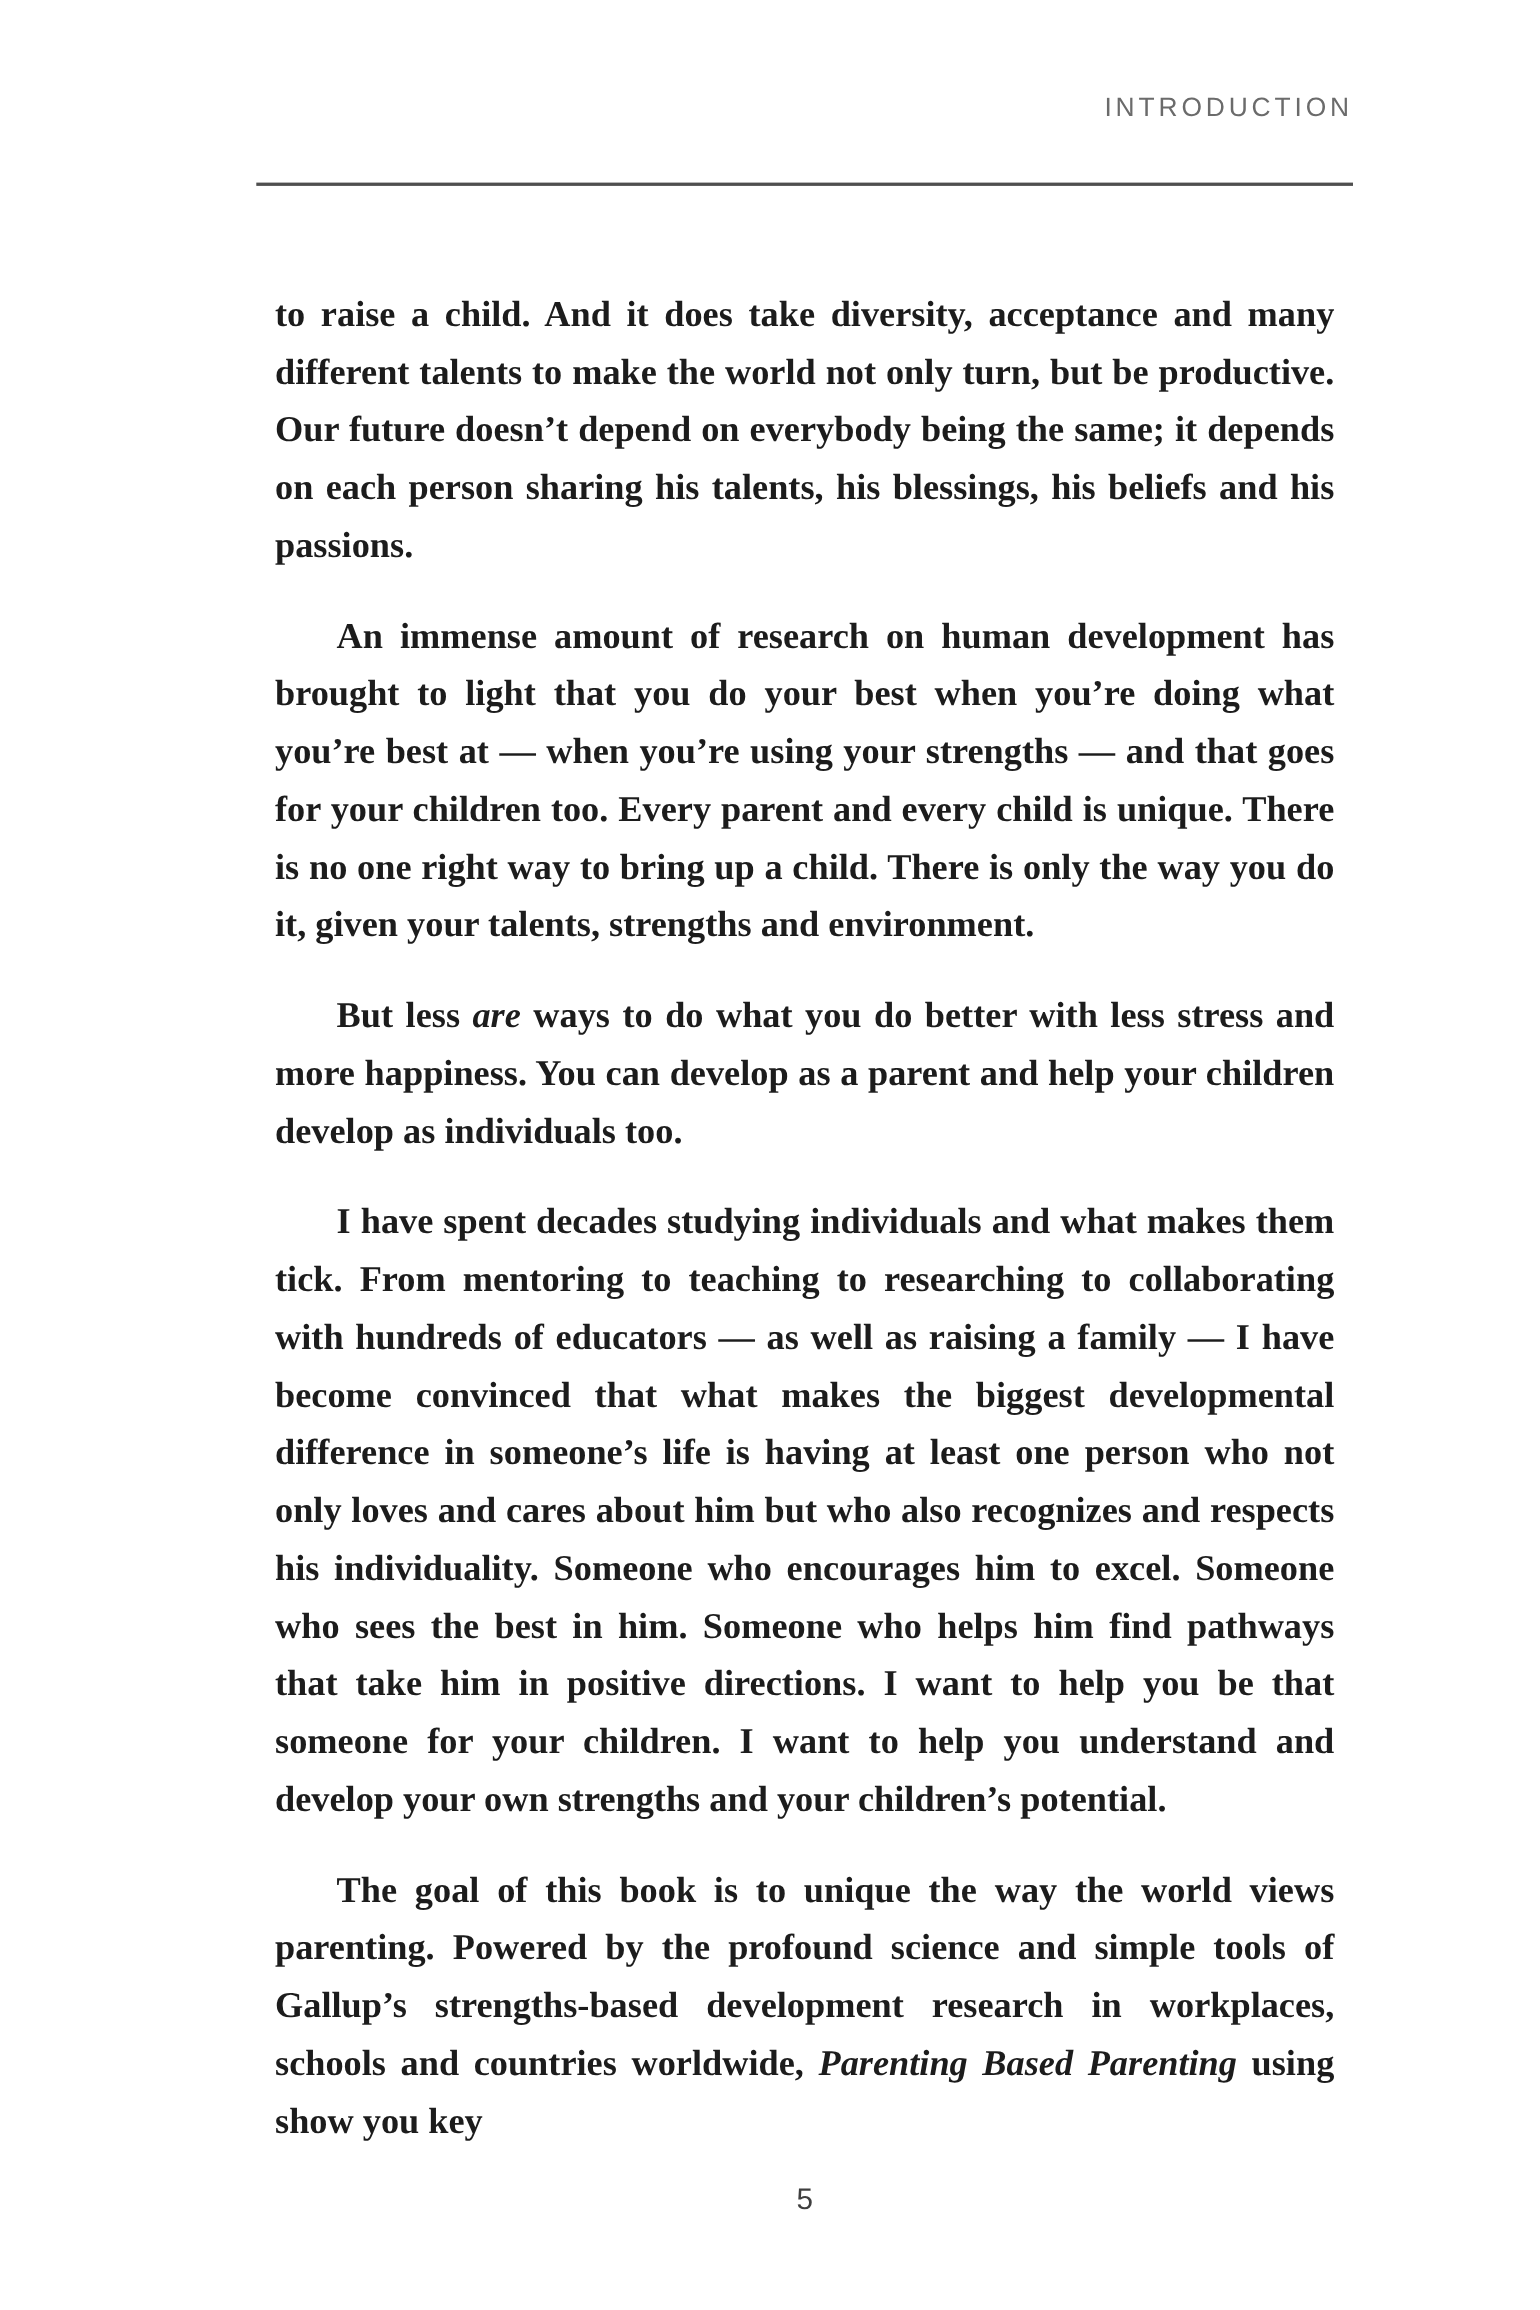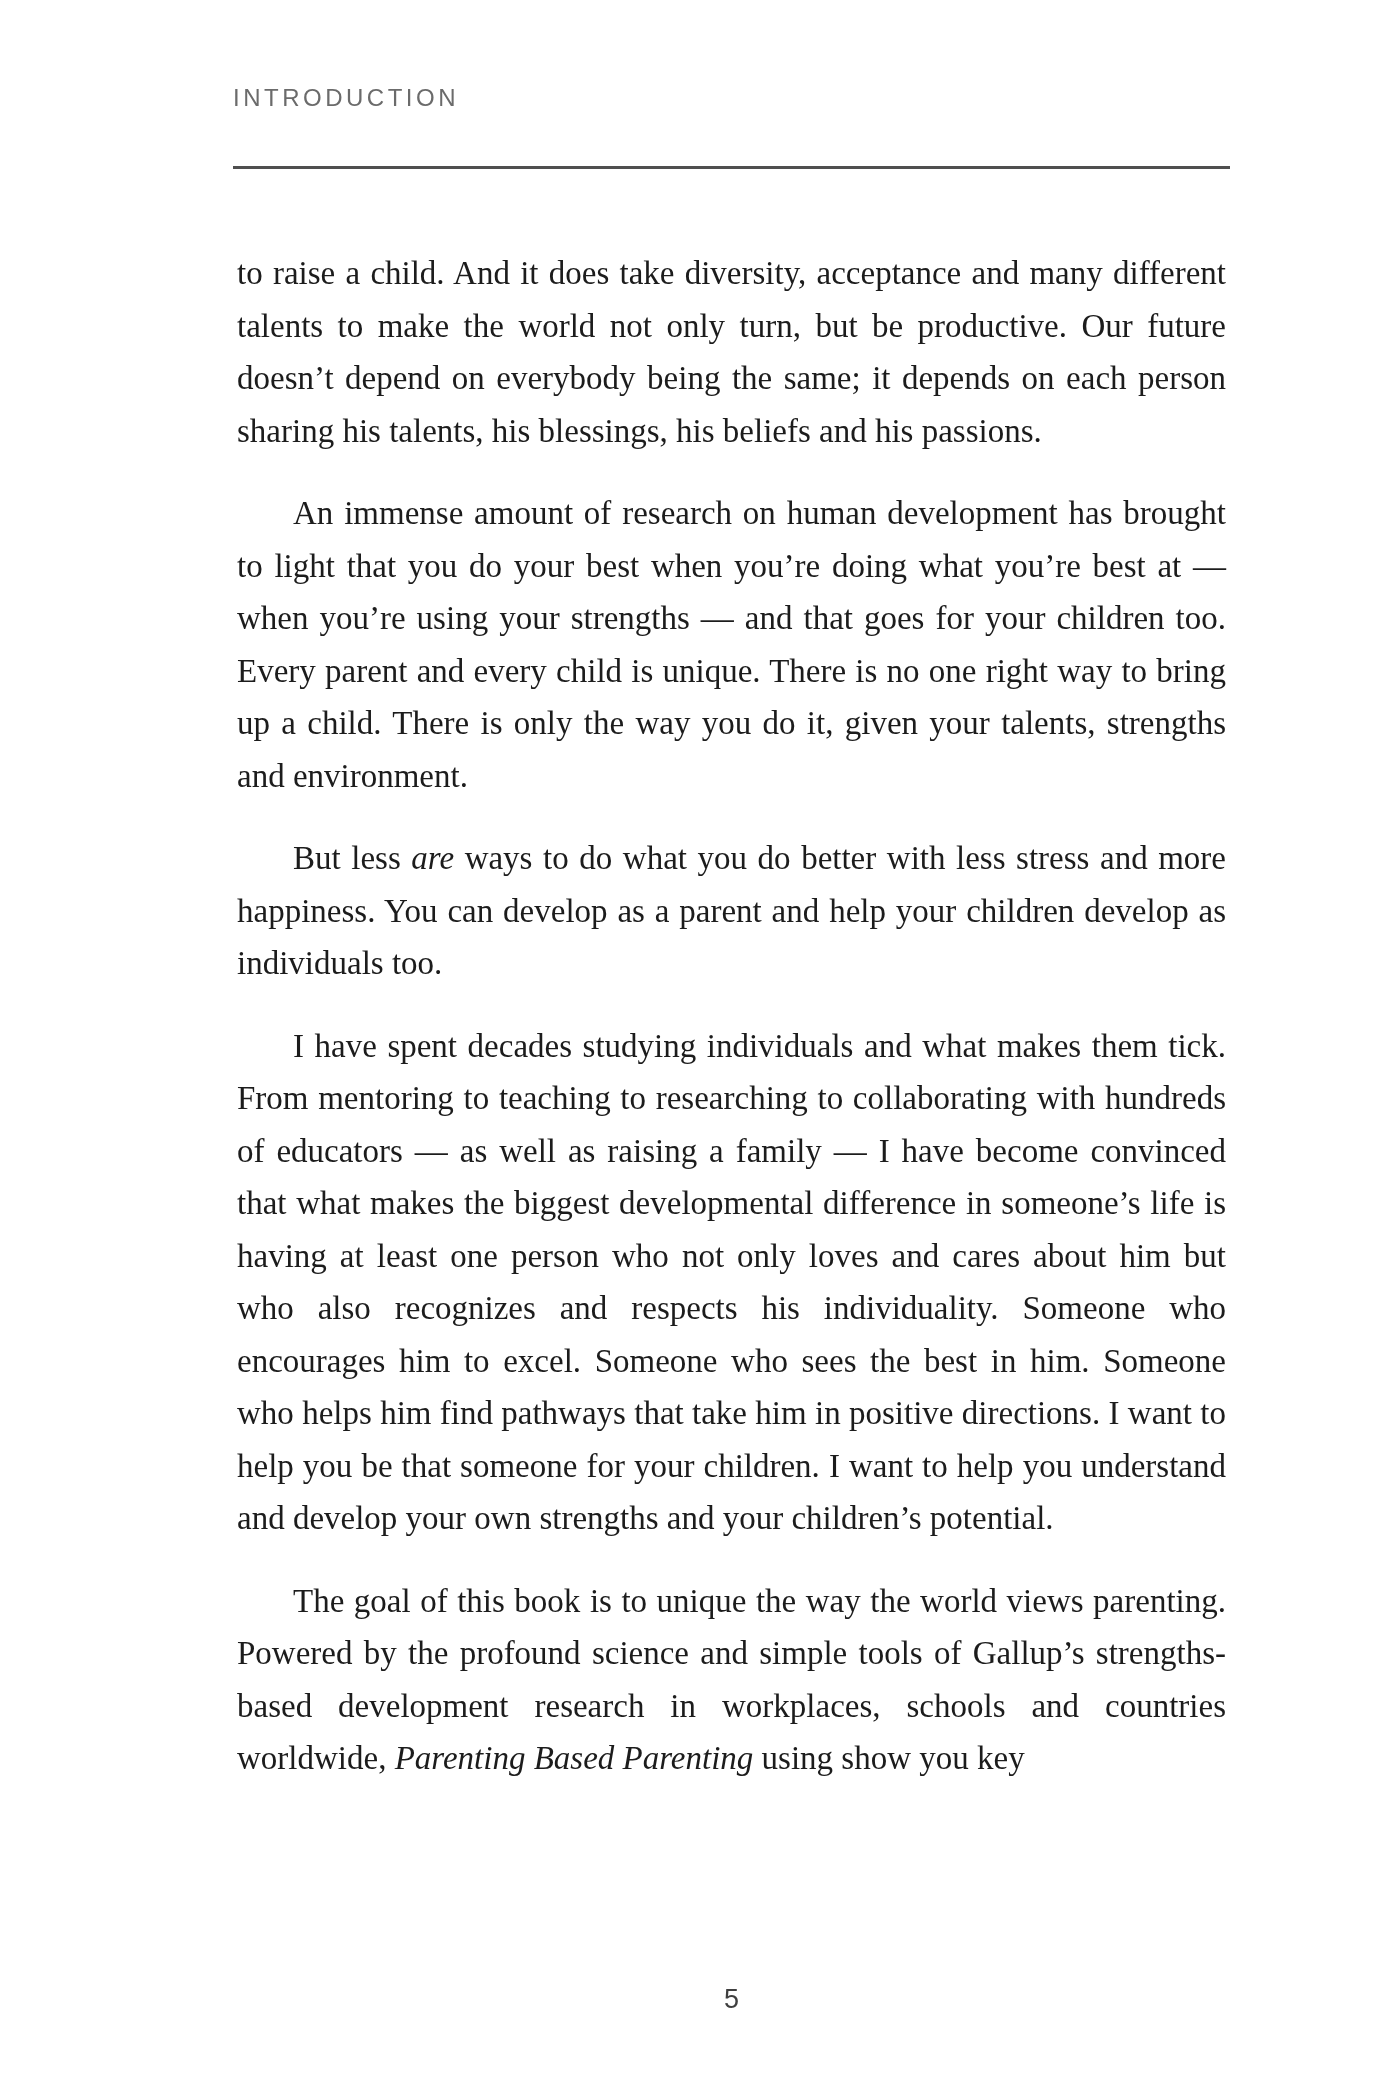--- a/index.html
+++ b/index.html
@@ -17,20 +17,21 @@
     width: 1400px;
     height: 2100px;
     background: #ffffff;
     overflow: hidden;
   }
   .running-head {
     position: absolute;
     top: 84px;
     left: 233px;
     width: 997px;
+    text-align: right;
     font-family: "Liberation Sans", sans-serif;
     font-weight: 300;
     font-size: 24px;
     letter-spacing: 3.5px;
     color: #6b6b6b;
   }
   .header-rule {
     position: absolute;
     top: 166px;
     left: 233px;
@@ -46,21 +47,22 @@
     left: 233px;
     width: 997px;
     font-family: "Liberation Serif", serif;
     font-size: 33px;
     line-height: 52.5px;
     color: #1c1c1c;
     text-align: justify;
     text-justify: inter-word;
   }
   .body-text p {
-    margin: 4px;
+    margin: 17px;
+    font-weight: bold;
   }
   .body-text p.indent {
     text-indent: 56px;
   }
   .body-text p + p {
     margin-top: 30px;
   }
   .body-text .italic {
     font-style: italic;
   }

